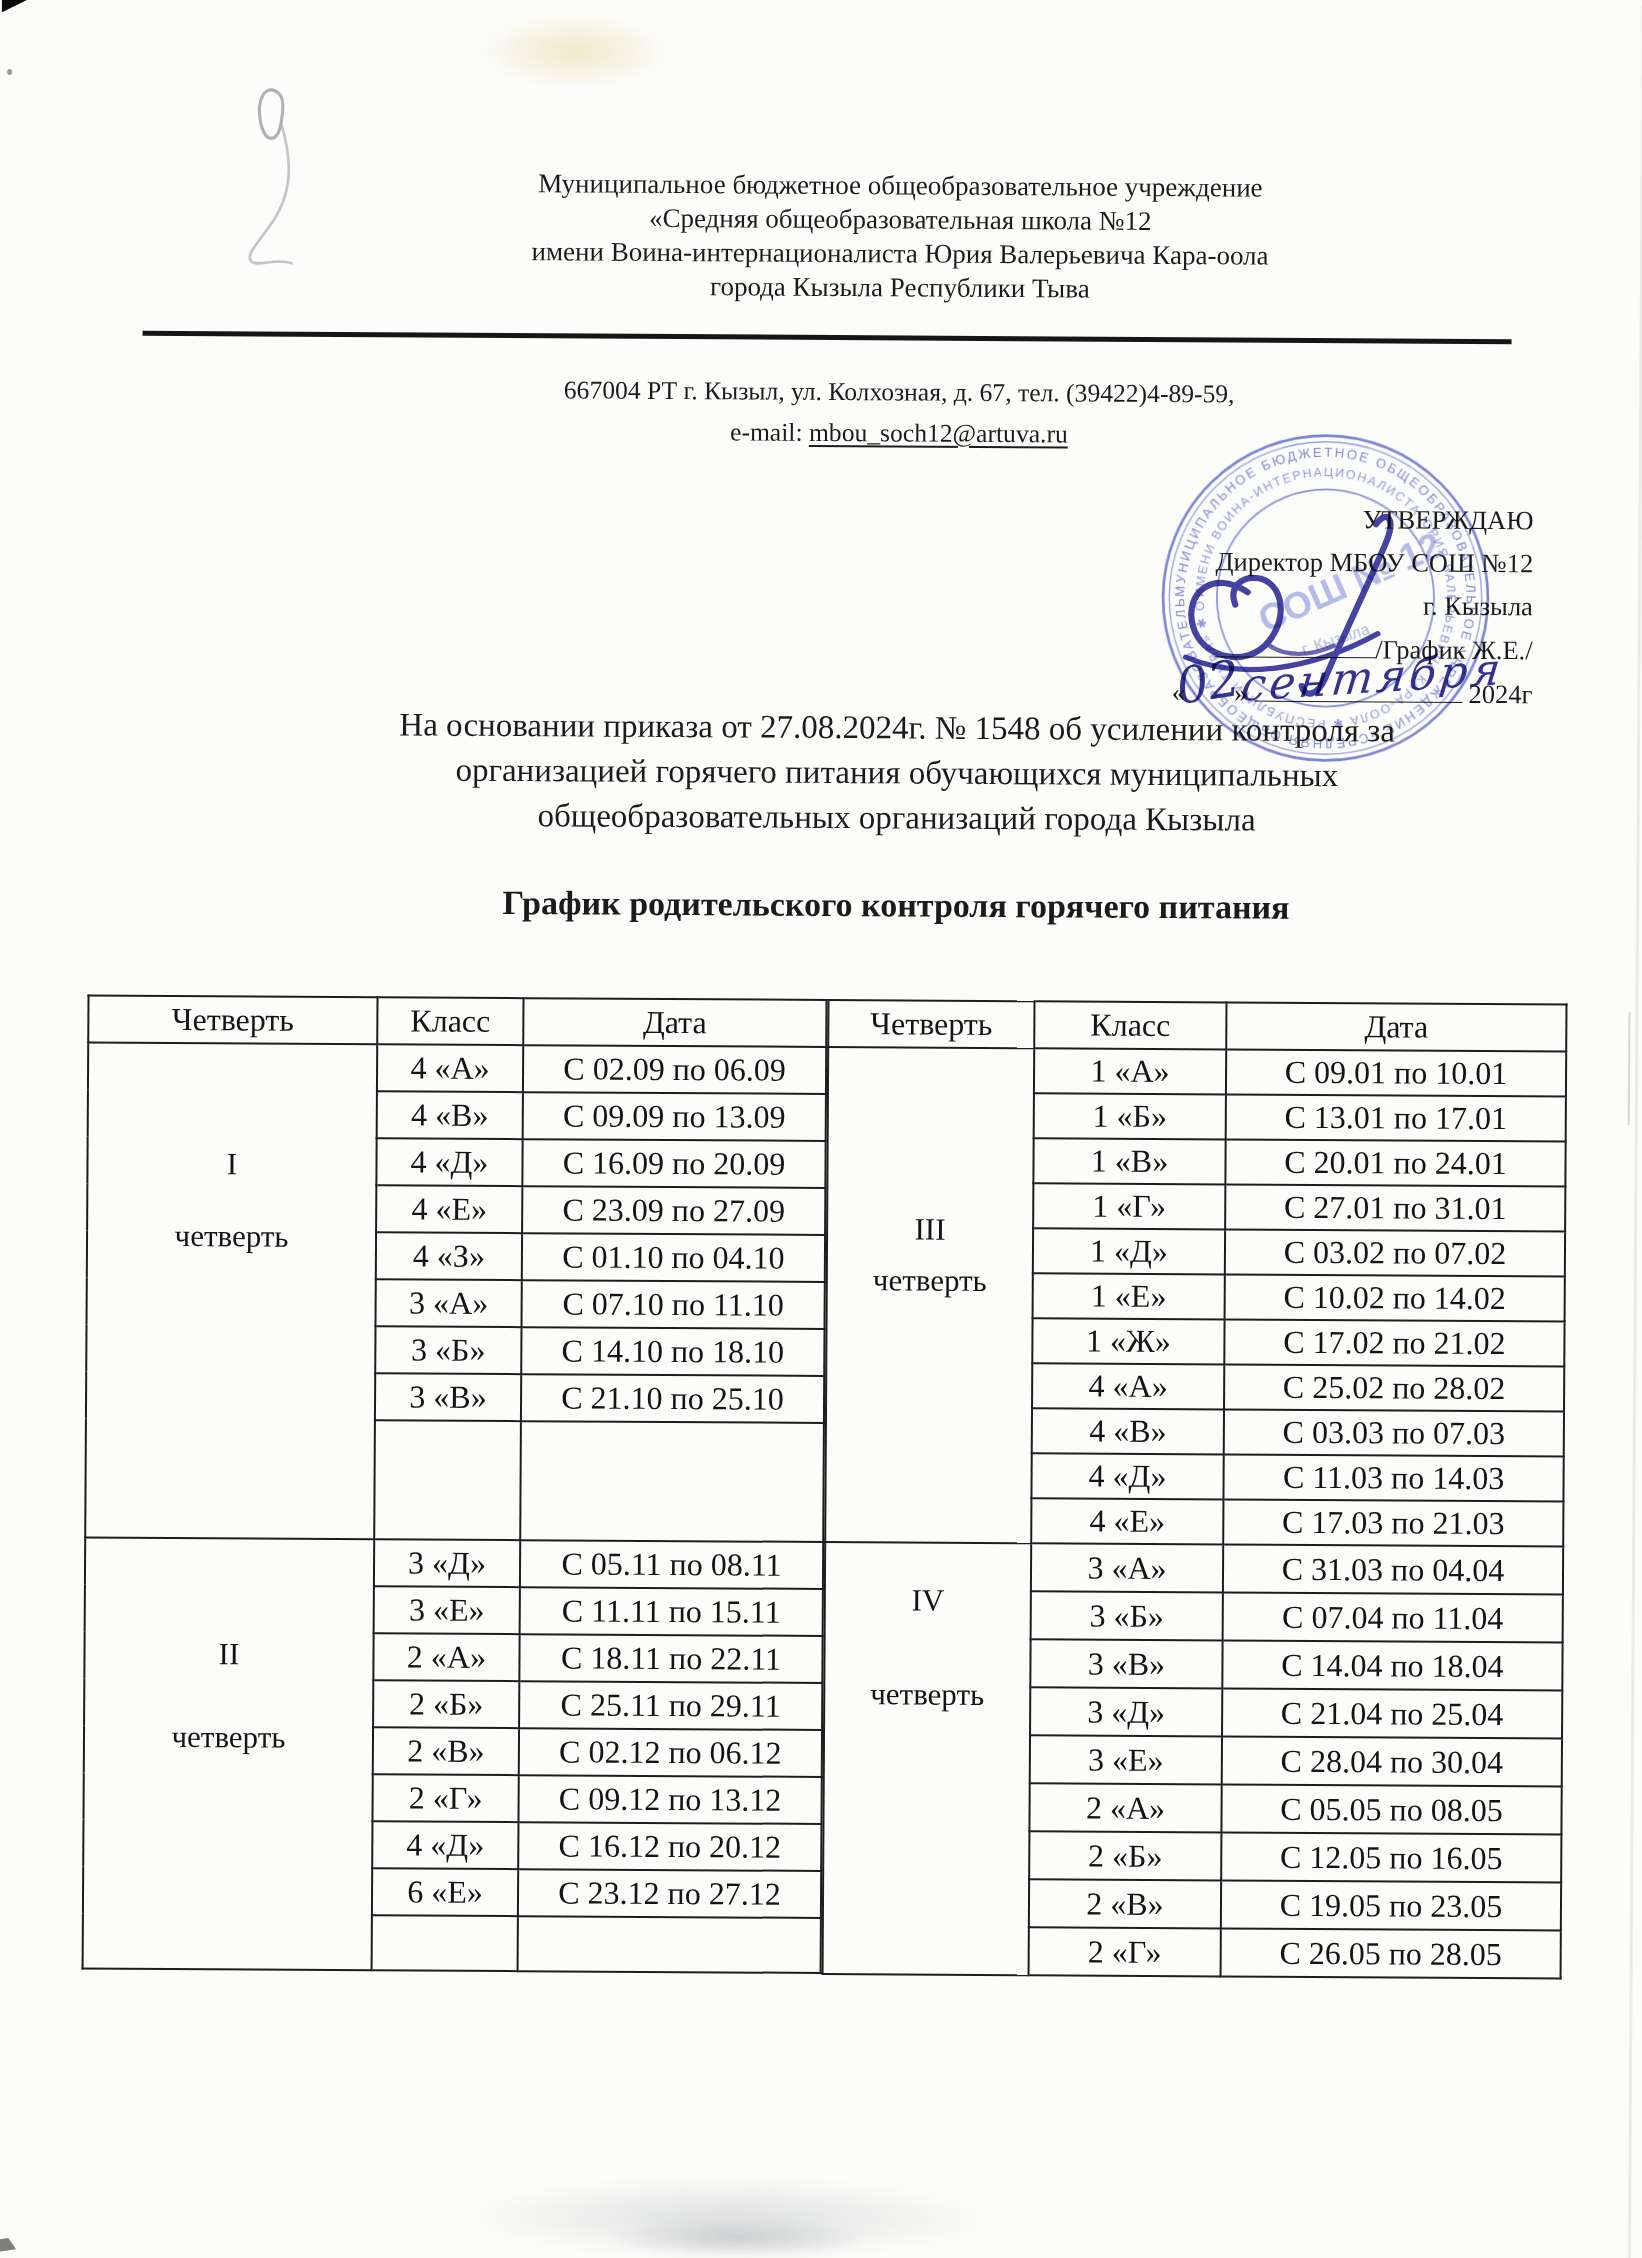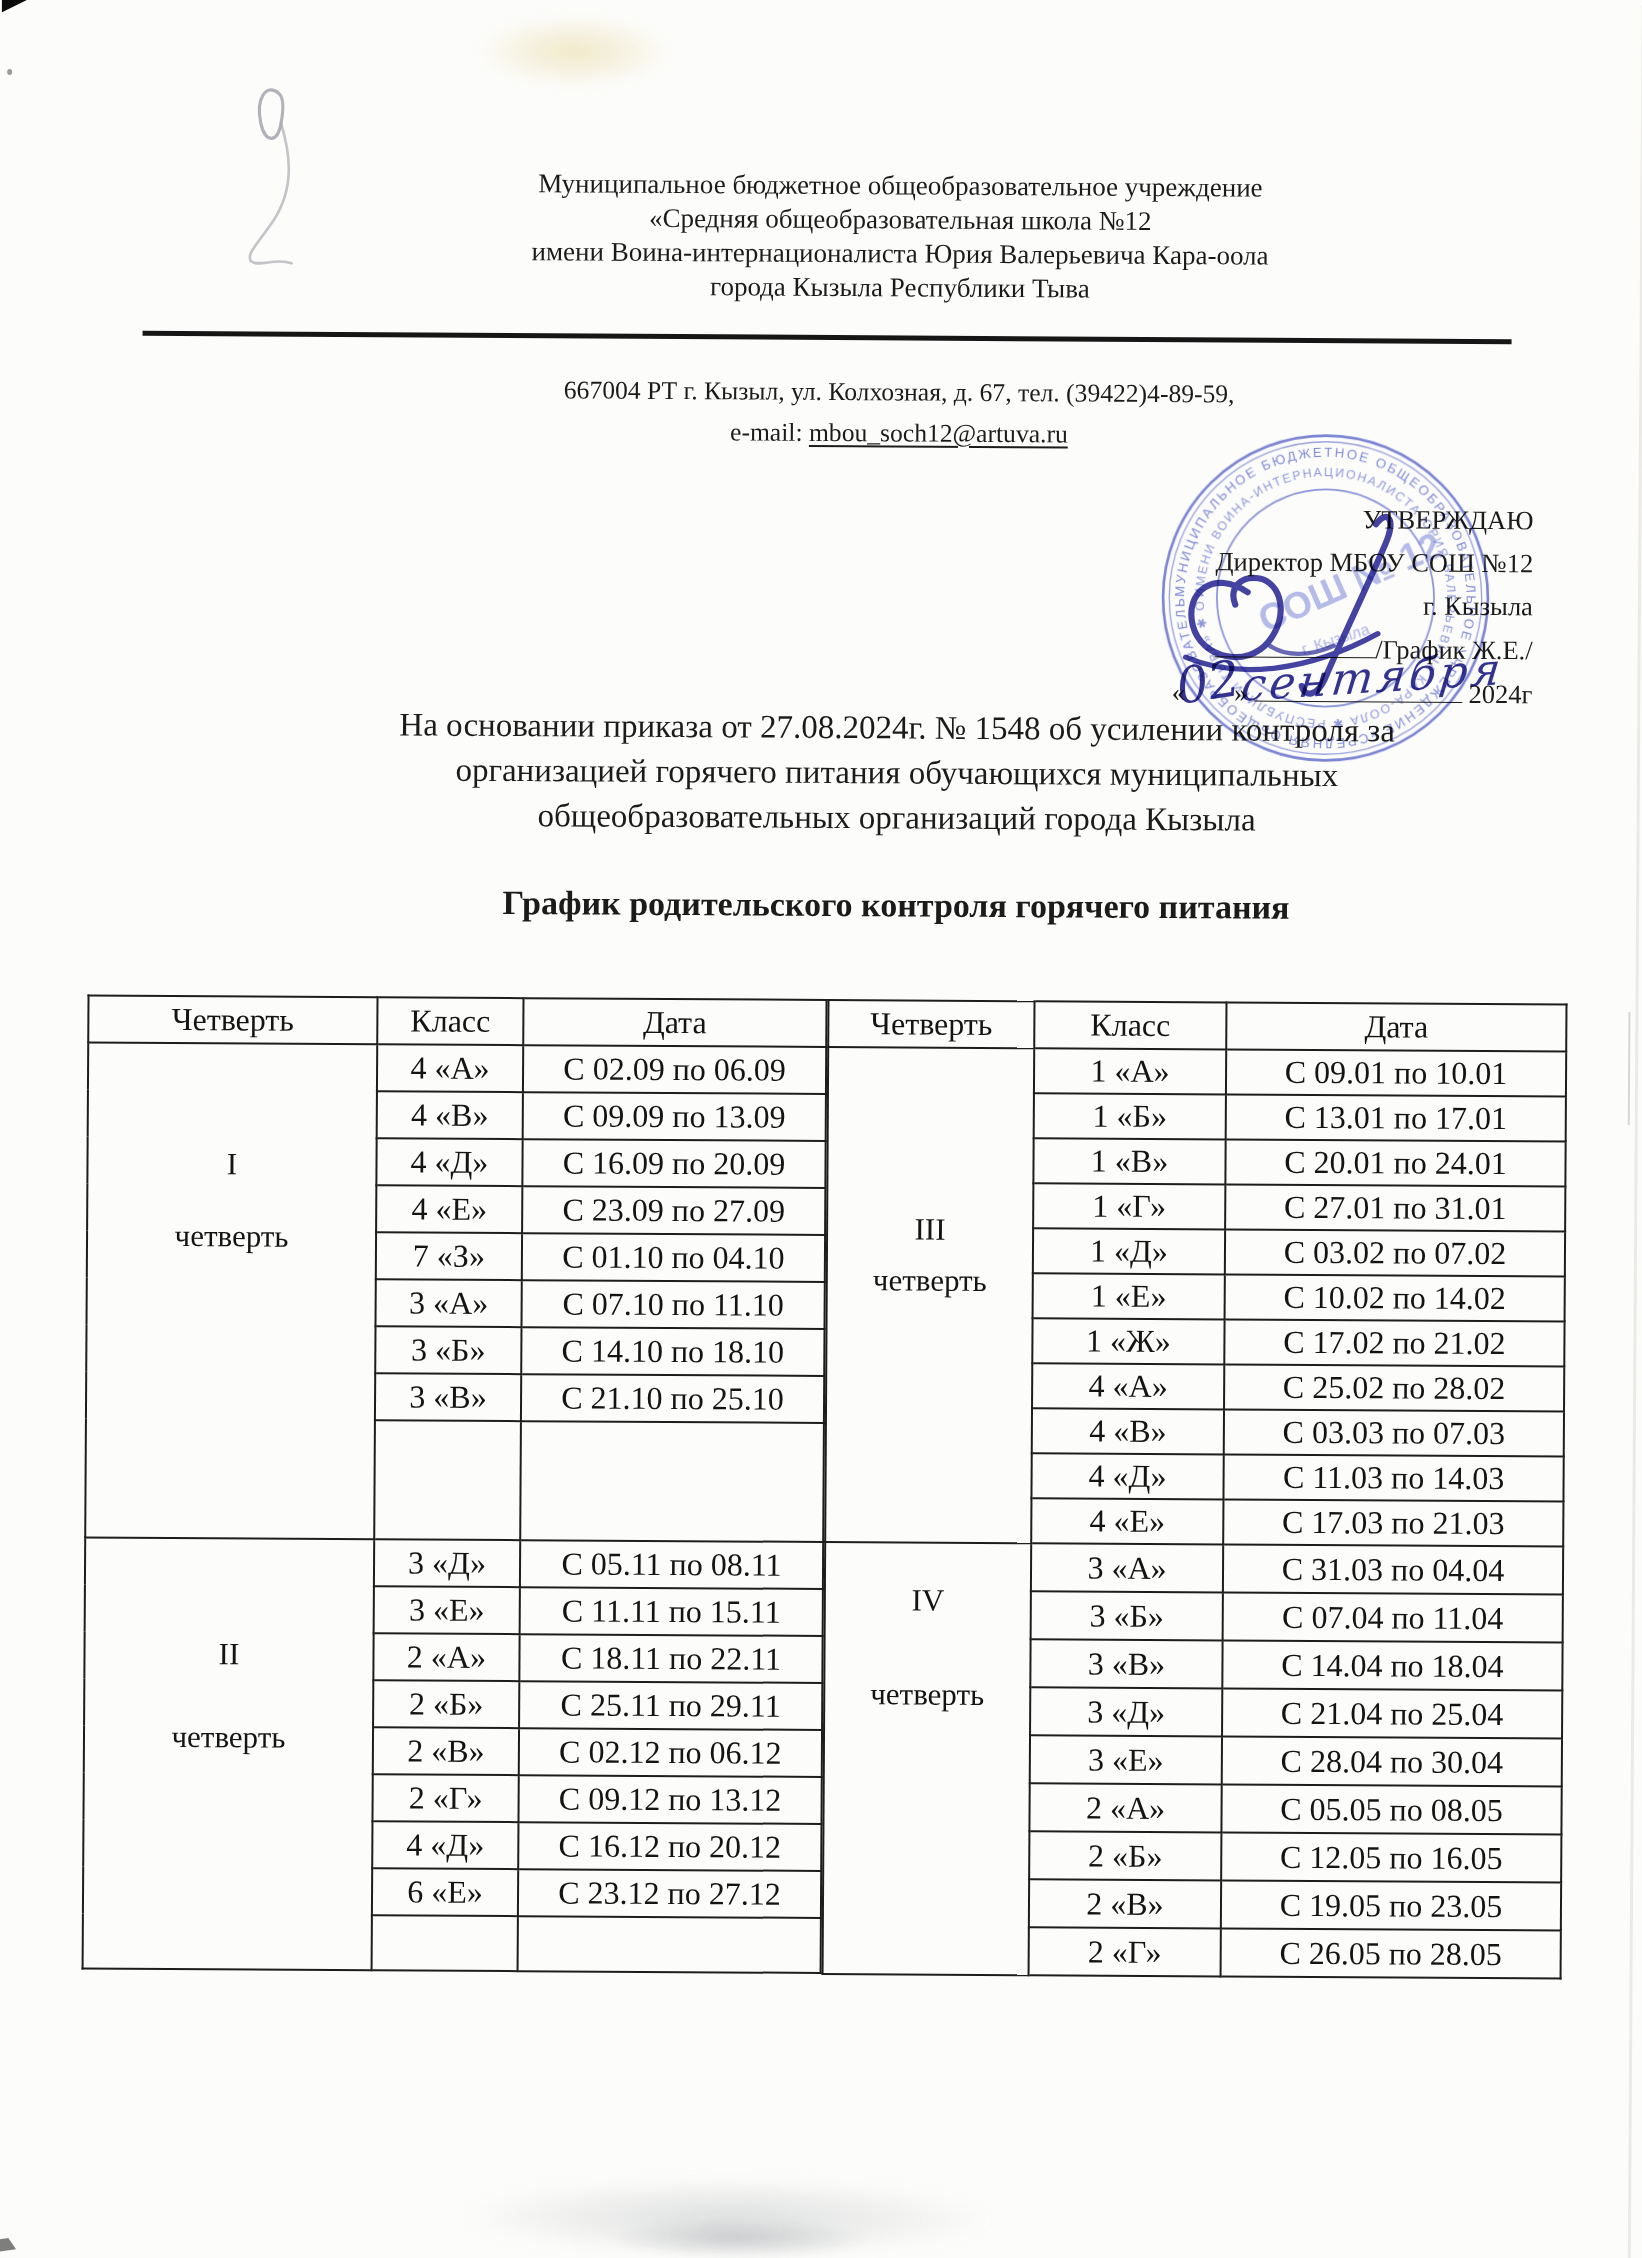--- a/index.html
+++ b/index.html
@@ -181,21 +181,21 @@
             </tr>
             <tr class="rL">
               <td>4 «Д»</td>
               <td>С 16.09 по 20.09</td>
             </tr>
             <tr class="rL">
               <td>4 «Е»</td>
               <td>С 23.09 по 27.09</td>
             </tr>
             <tr class="rL">
-              <td>7 «З»</td>
+              <td>4 «З»</td>
               <td>С 01.10 по 04.10</td>
             </tr>
             <tr class="rL">
               <td>3 «А»</td>
               <td>С 07.10 по 11.10</td>
             </tr>
             <tr class="rL">
               <td>3 «Б»</td>
               <td>С 14.10 по 18.10</td>
             </tr>

